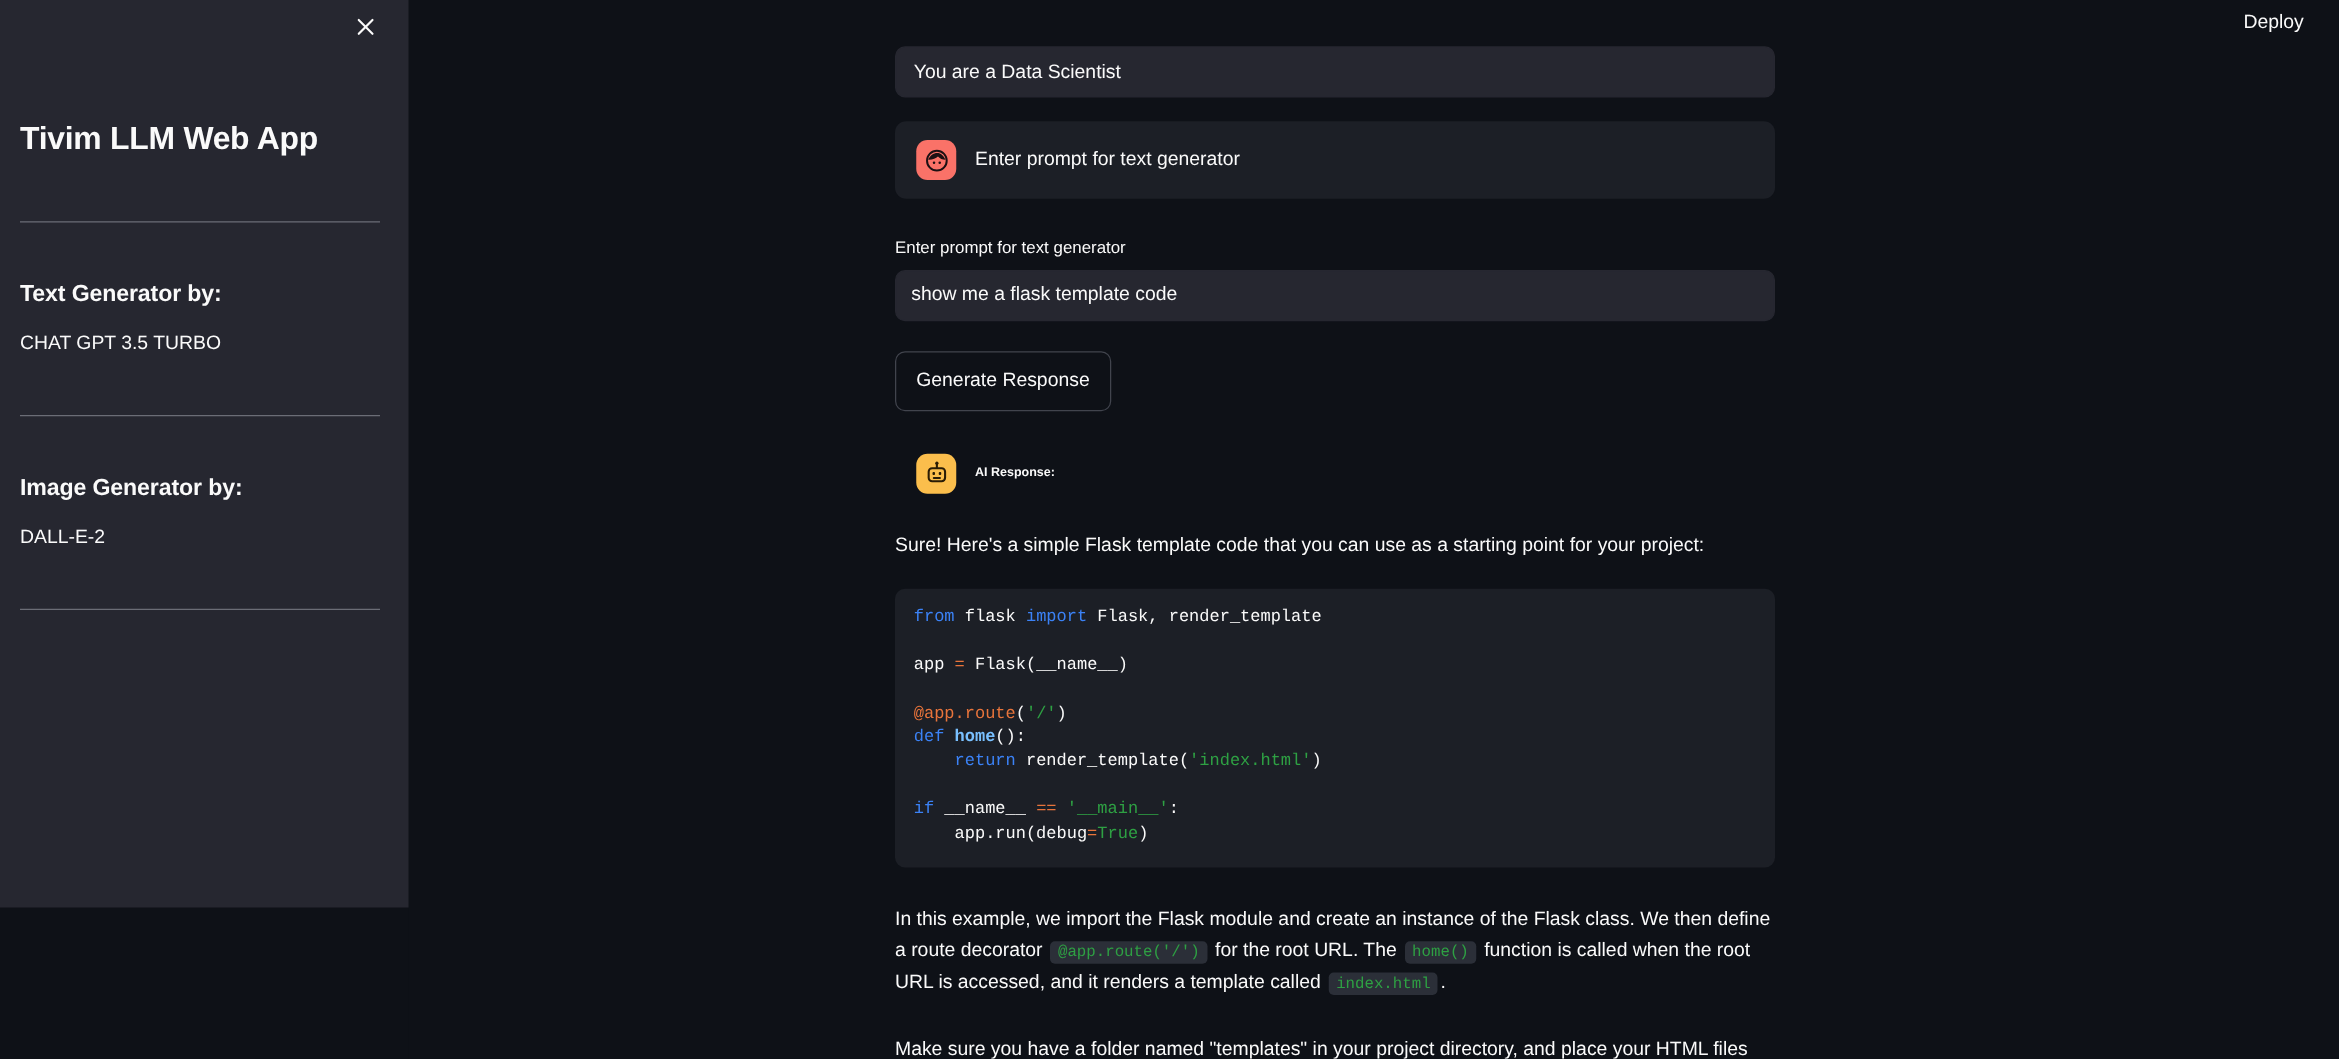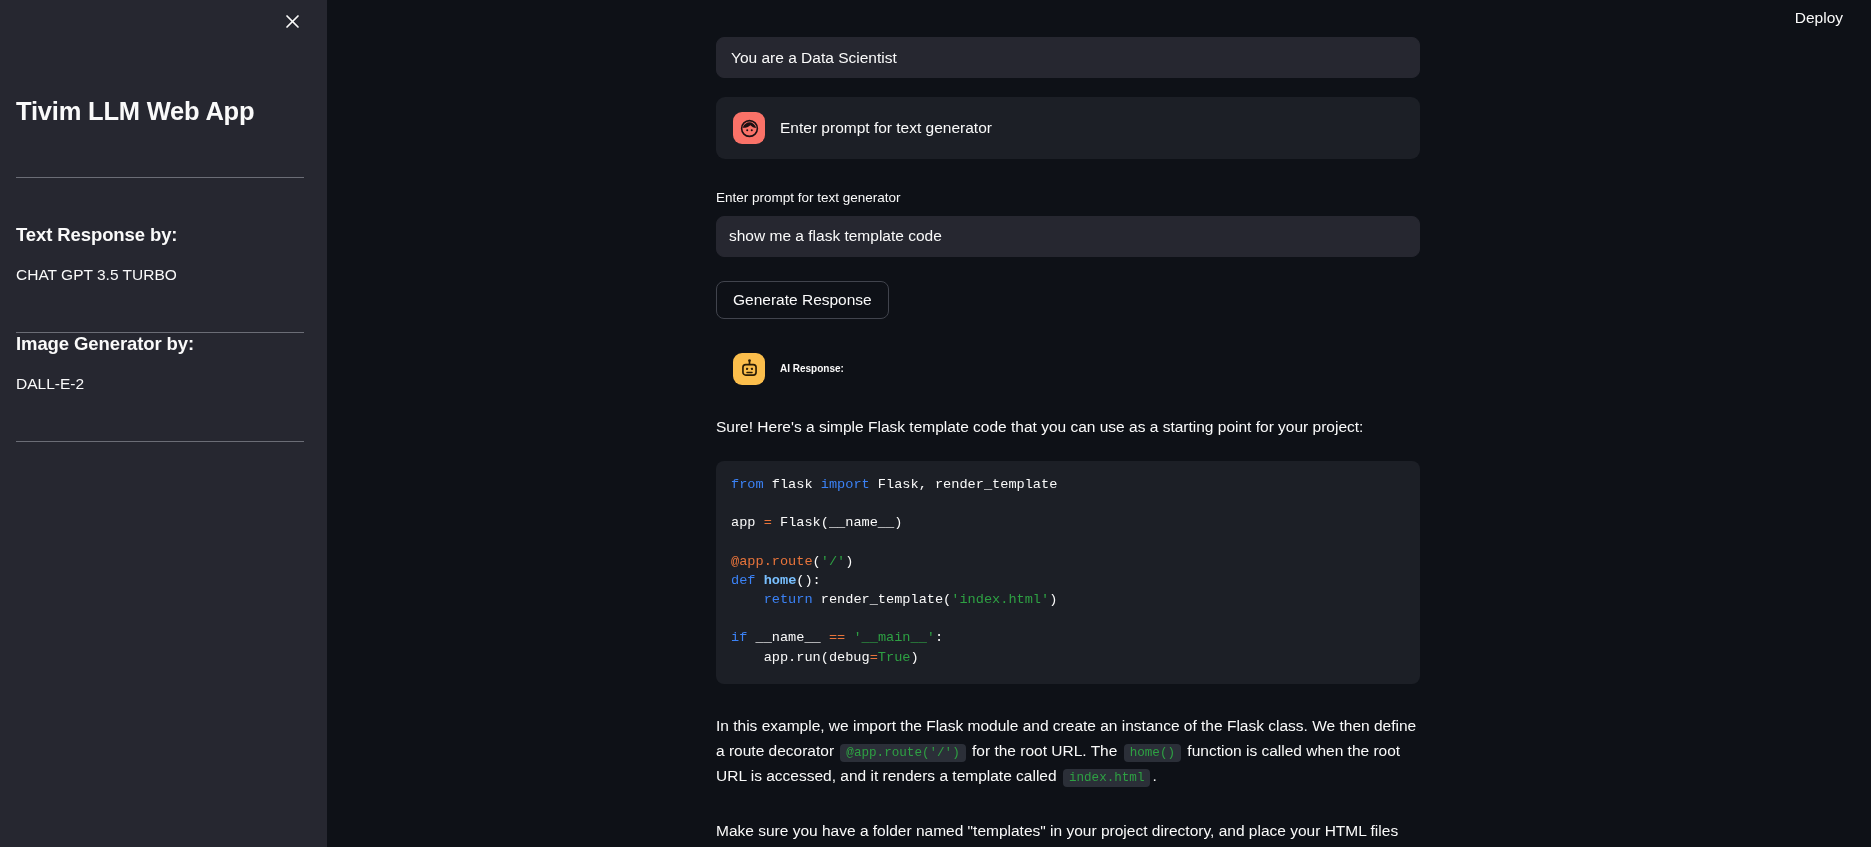--- a/index.html
+++ b/index.html
@@ -17,21 +17,21 @@
     position: relative;
     width: 1871px;
     height: 847px;
     background: #0e1117;
     display: flex;
   }
 
   
   #sidebar {
     width: 327px;
-    height: 847px;
+    height: 726px;
     background: #262730;
     flex: 0 0 327px;
     position: relative;
     padding: 0 16px;
   }
 
   #sidebar-close {
     position: absolute;
     top: 4px;
     right: 18px;
@@ -74,21 +74,21 @@
 
   .sb-value {
     font-size: 15.5px;
     color: #fafafa;
     font-weight: normal;
   }
 
   .sb-block-1 { margin-top: 46px; }
   .sb-block-1 .sb-value { margin-top: 20px; }
   .sb-rule-2 { margin-top: 48px; }
-  .sb-block-2 { }
+  .sb-block-2 { margin-top: 46px; }
   .sb-block-2 .sb-value { margin-top: 20px; }
   .sb-rule-3 { margin-top: 48px; }
 
   
   #main {
     flex: 1 1 auto;
     position: relative;
     height: 847px;
     overflow: hidden;
     background: #0e1117;
@@ -175,21 +175,21 @@
   .prompt-input {
     margin-top: 7px;
     padding-left: 12px;
   }
 
   .gen-btn {
     margin-top: 24px;
     display: inline-flex;
     align-items: center;
     justify-content: center;
-    height: 38px;
+    height: 48px;
     padding: 0 16px;
     border: 1px solid #41444d;
     border-radius: 8px;
     background: #0e1117;
     color: #fafafa;
     font-size: 15.5px;
     font-family: "Liberation Sans", sans-serif;
     cursor: pointer;
     white-space: nowrap;
   }
@@ -261,21 +261,21 @@
       </svg>
     </div>
 
     <div class="sb-inner">
 
       <div class="sb-title">Tivim LLM Web App</div>
 
       <div class="sb-rule"></div>
 
       <div class="sb-block-1">
-        <div class="sb-heading">Text Response by:</div>
+        <div class="sb-heading">Text Generator by:</div>
         <div class="sb-value">CHAT GPT 3.5 TURBO</div>
       </div>
 
       <div class="sb-rule sb-rule-2"></div>
 
       <div class="sb-block-2">
         <div class="sb-heading">Image Generator by:</div>
         <div class="sb-value">DALL-E-2</div>
       </div>
 

